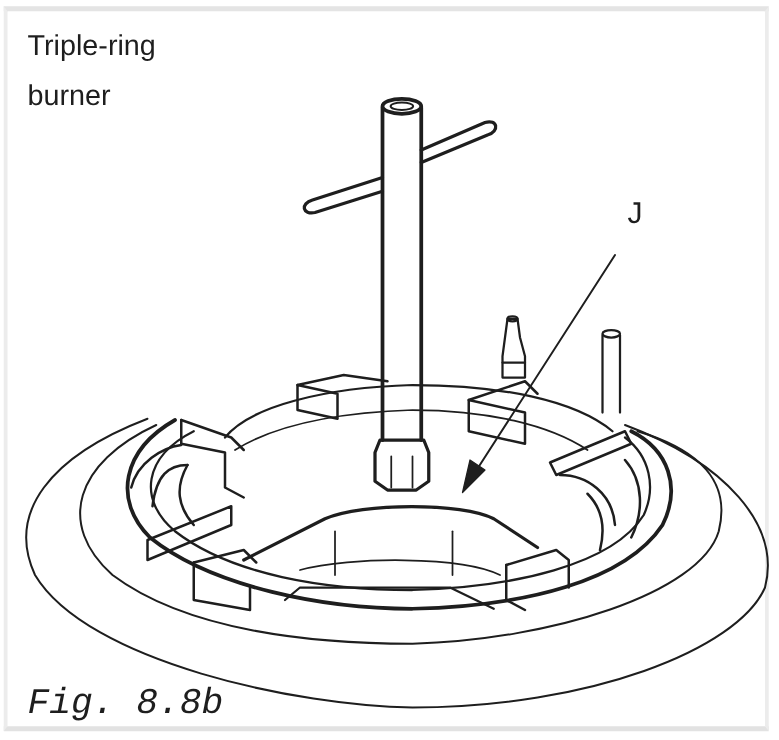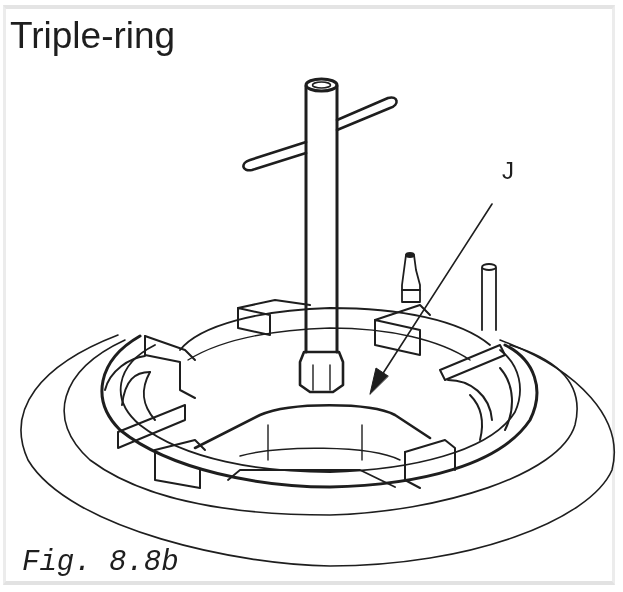--- a/index.html
+++ b/index.html
@@ -4,22 +4,22 @@
 <style>
   html, body { margin: 0; padding: 0; background: #ffffff; }
   body { width: 623px; height: 592px; overflow: hidden; position: relative; }
   .frame {
     position: absolute; left: 3px; top: 5px; width: 612px; height: 580px;
     border-top: 4px solid #e4e4e4; border-left: 3px solid #ececec;
     border-right: 3px solid #ececec; border-bottom: 4px solid #e2e2e2;
     box-sizing: border-box; background: #fff;
   }
   .title {
-    position: absolute; left: 10px; top: 16px; margin: 0;
-    font-family: "Liberation Sans", sans-serif; font-size: 37px; line-height: 40px;
+    position: absolute; left: 22px; top: 16px; margin: 0;
+    font-family: "Liberation Sans", sans-serif; font-size: 23px; line-height: 40px;
     color: #1e1e1e; font-weight: normal;
   }
   .caption {
     position: absolute; left: 22px; top: 546px;
     font-family: Liberation Mono, monospace; font-size: 29px; font-style: italic;
     color: #1e1e1e;
   }
   .label-j {
     position: absolute; left: 502px; top: 157px;
     font-family: "Liberation Sans", sans-serif; font-size: 24px; color: #1e1e1e;
@@ -27,20 +27,21 @@
   svg.drawing { position: absolute; left: 0; top: 0; }
   svg.drawing * { vector-effect: non-scaling-stroke; }
 </style>
 </head>
 <body>
 
 <div class="frame"></div>
 
 <h1 class="title">
   <span>Triple-ring</span><br>
+  <span>burner</span>
 </h1>
 
 <svg class="drawing" width="623" height="592" viewBox="0 0 623 592" fill="none" stroke="#1e1e1e" stroke-width="2" stroke-linecap="round" stroke-linejoin="round">
 
   <g>
     <path d="M 118 335 C 40 365, 5 410, 28 460 C 70 530, 240 565, 330 566 C 470 566, 590 520, 612 470 C 625 420, 580 370, 500 340" stroke-width="1.6"></path>
     <path d="M 125 340 C 60 370, 45 420, 90 460 C 150 505, 250 515, 330 515 C 440 512, 560 475, 575 425 C 585 385, 560 360, 510 345" stroke-width="1.6"></path>
   </g>
 
   <g>

